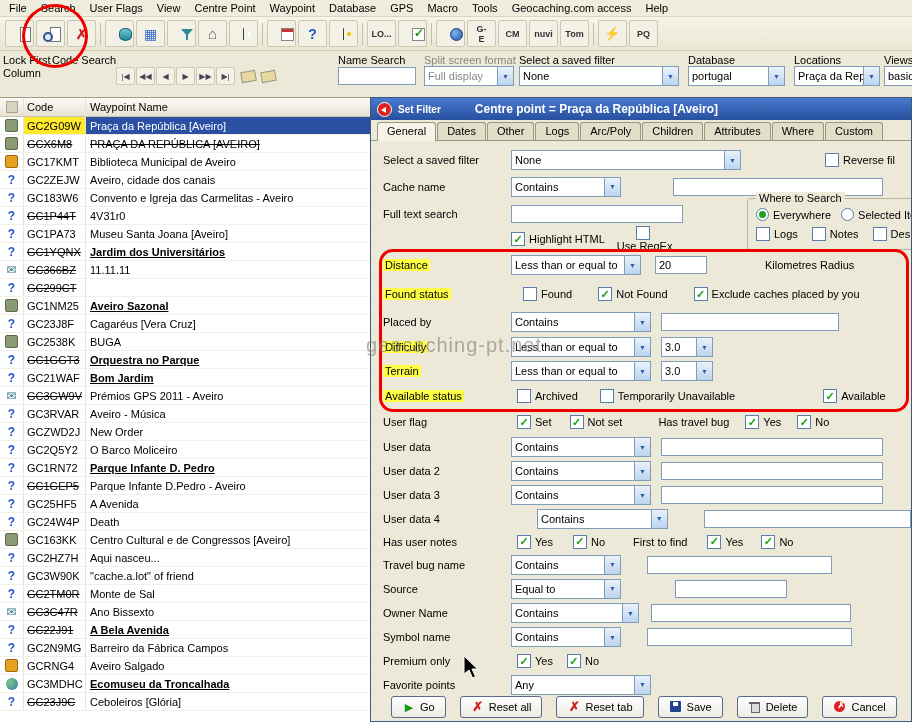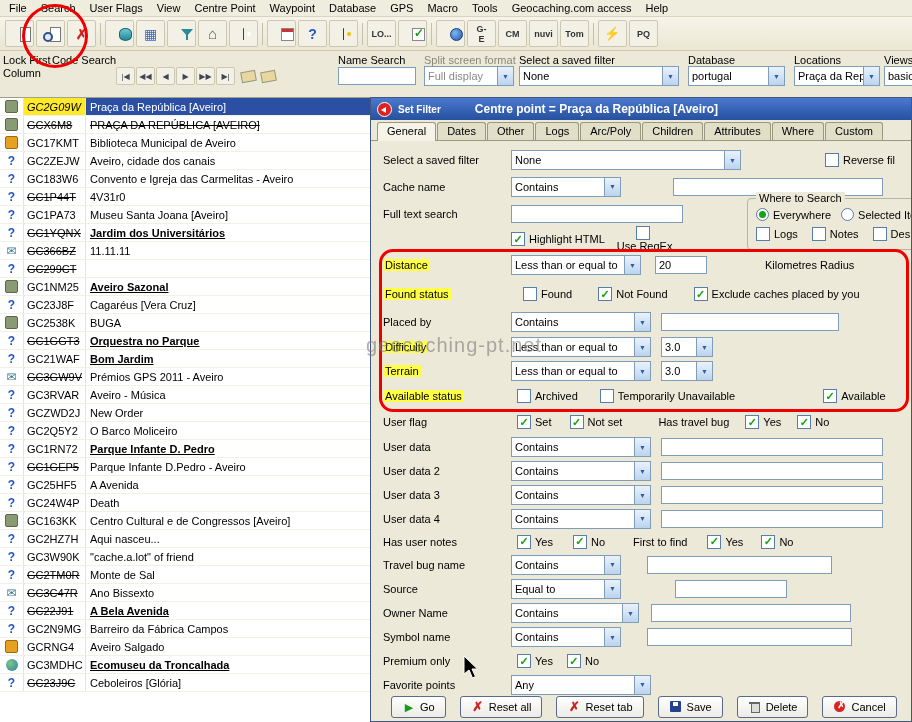--- a/index.html
+++ b/index.html
@@ -55,21 +55,21 @@
   
   .grid{position:absolute;left:0;top:97px;width:371px;height:625px;background:#fff;border-top:1px solid #A0A08C;border-right:1px solid #A0A08C;overflow:hidden;box-sizing:border-box;}
   .ghead{display:flex;height:18px;background:linear-gradient(#FCFBF6,#E6E3D2);border-bottom:1px solid #C8C4B0;align-items:center;}
   .gc{display:flex;align-items:center;height:100%;box-sizing:border-box;overflow:hidden;white-space:nowrap;}
   .gc-ic{width:24px;flex:none;justify-content:center;border-right:1px solid #E6E4D8;}
   .gc-code{width:62px;flex:none;padding-left:3px;border-right:1px solid #E6E4D8;}
   .gc-name{flex:1;padding-left:4px;}
   .grow{display:flex;height:17px;border-bottom:1px solid #F2F0E6;align-items:center;}
   .grow .strike{text-decoration:line-through;}
   .grow .bold{font-weight:bold;text-decoration:underline;}
-  .grow.sel .gc-code{background:#FFE92B;font-style:italic;}
+  .grow.sel .gc-code{background:#FFE92B;}
   .grow.sel .gc-name{background:#2B4FA2;color:#fff;}
   .hic{width:10px;height:10px;background:#D8D4C2;border:1px solid #AAA692;}
   .ic{width:13px;height:13px;display:flex;align-items:center;justify-content:center;}
   .ic-trad{background:#8A9A72;border:1px solid #5A6A4A;border-radius:2px;width:11px;height:11px;}
   .ic-multi{background:#E8A020;border:1px solid #9A6A10;border-radius:2px;width:11px;height:11px;}
   .ic-myst{color:#2255CC;font-weight:bold;font-size:12px;}
   .ic-letter{color:#3A7A8A;font-size:12px;}
   .ic-earth{background:radial-gradient(circle at 35% 35%,#7EC97E,#2B7DB5);border-radius:50%;width:12px;height:12px;}
 
   
@@ -245,20 +245,27 @@
         <span class="ar">▼</span>
     </div>
 
     <span class="qlabel" style="left:884px;top:3px;">Views</span>
     <div class="xpsel qctl" style="left:884px;top:15px;width:40px;">
       <span class="v">basic</span>
     </div>
   </div>
 
   <div class="grid">
+    <div class="ghead">
+      <span class="gc gc-ic">
+          <span class="hic"></span>
+        </span>
+      <span class="gc gc-code">Code</span>
+      <span class="gc gc-name">Waypoint Name</span>
+    </div>
     <div id="grid-body">
         <div class="grow sel">
           <span class="gc gc-ic">
             <span class="ic ic-trad"></span>
           </span>
           <span class="gc gc-code">GC2G09W</span>
           <span class="gc gc-name">Praça da República [Aveiro]</span>
         </div>
         <div class="grow">
           <span class="gc gc-ic">
@@ -673,21 +680,21 @@
           <input class="xpinp" style="width: 222px; margin-left: 10px;">
         </div>
         <div class="frow" style="height: 24px;">
           <span class="flabel"><span>User data 3</span></span>
           <div class="xpsel" style="width: 140px;">
             <span class="v">Contains</span>
             <span class="ar">▼</span>
           </div>
           <input class="xpinp" style="width: 222px; margin-left: 10px;">
         </div>
-        <div class="frow" style="height: 23px;">
+        <div class="frow" style="height: 23px; gap: 26px;">
           <span class="flabel"><span>User data 4</span></span>
           <div class="xpsel" style="width: 140px;">
             <span class="v">Contains</span>
             <span class="ar">▼</span>
           </div>
           <input class="xpinp" style="width: 222px; margin-left: 10px;">
         </div>
         <div class="frow" style="height: 23px;">
           <span class="flabel"><span>Has user notes</span></span>
           <span class="xpchk" style="margin-left: 6px;">

